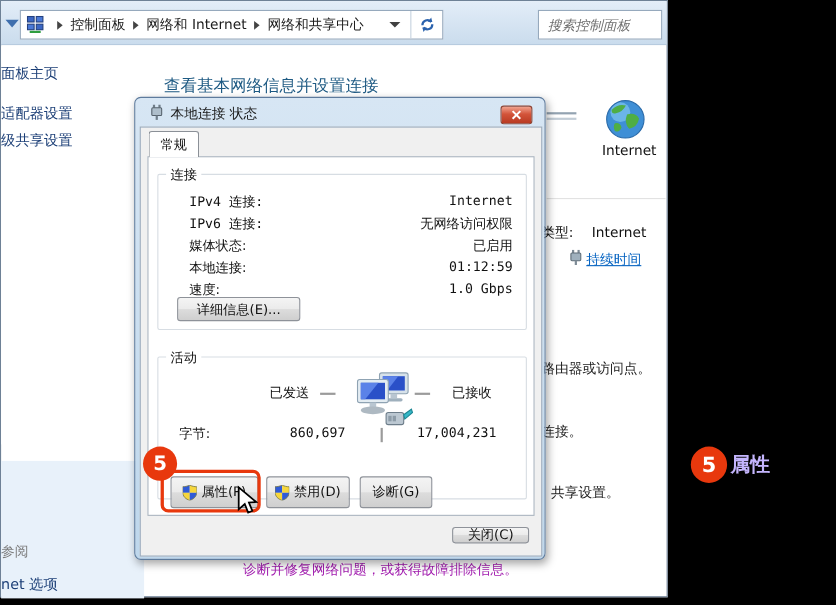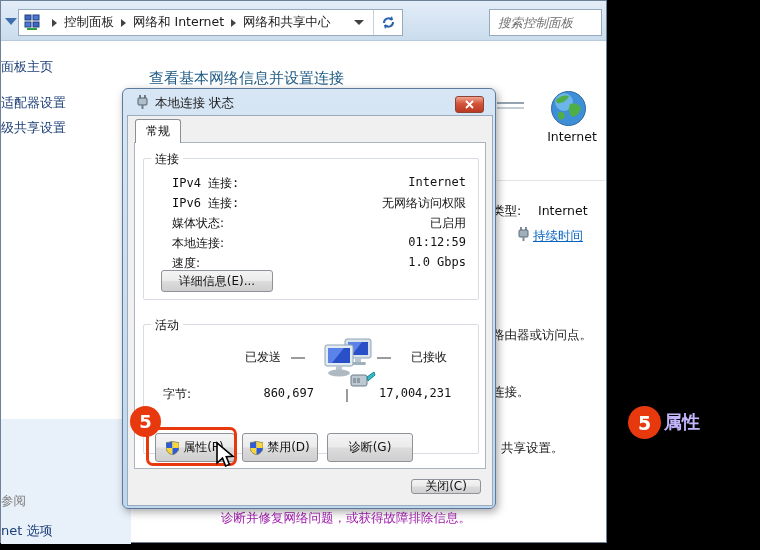--- a/index.html
+++ b/index.html
@@ -261,21 +261,21 @@
             <rect x="0" y="0" width="6.5" height="7" fill="#2f5bd8"></rect>
             <rect x="6.5" y="0" width="6.5" height="7" fill="#f6d63c"></rect>
             <rect x="0" y="7" width="6.5" height="7" fill="#f6d63c"></rect>
             <rect x="6.5" y="7" width="6.5" height="7" fill="#2f5bd8"></rect>
           </g>
           <path d="M6.5 0 C8.5 1 10.8 1.5 13 1.5 L13 6 C13 10.4 10 12.7 6.5 14 C3 12.7 0 10.4 0 6 L0 1.5 C2.2 1.5 4.5 1 6.5 0 Z" fill="none" stroke="#7d7d4e" stroke-width="0.8"></path>
         </svg>
         <span>禁用(D)</span>
       </button>
 
-      <button class="w7btn" style="left:192px;top:290px;width:86px;height:29px;">
+      <button class="w7btn" style="left:192px;top:290px;width:66px;height:29px;">
         <span>诊断(G)</span>
       </button>
     </div>
 
     <button class="w7btn" style="left:288px;top:390px;width:70px;height:15px;">
       <span>关闭(C)</span>
     </button>
   </div>
 
   <div class="badge badge5a">5</div>

